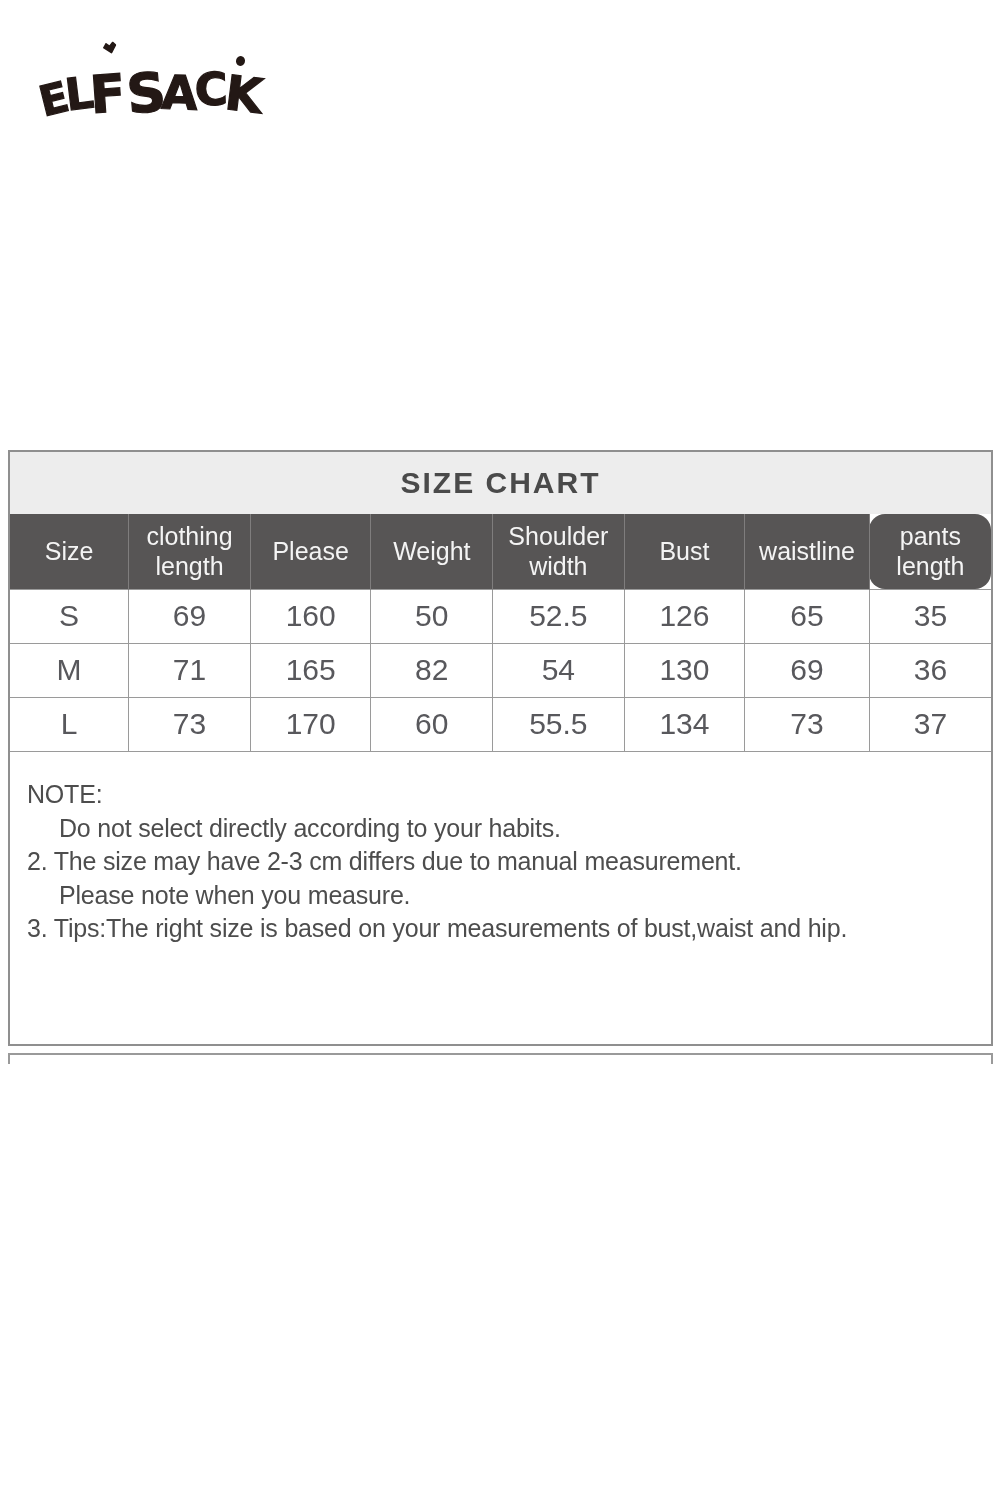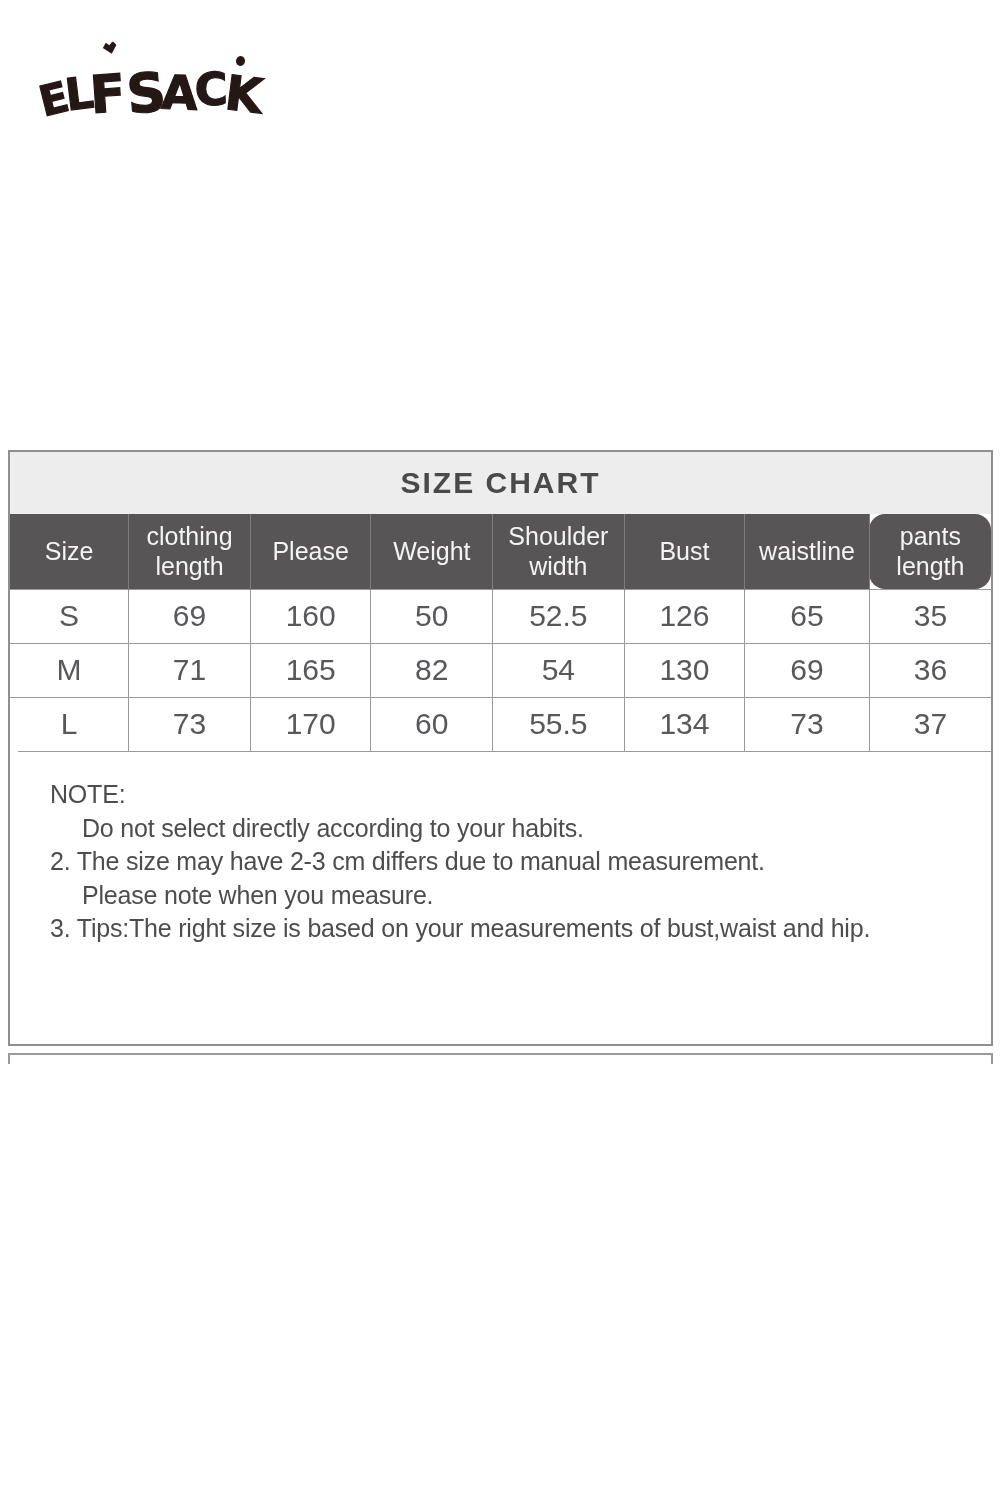--- a/index.html
+++ b/index.html
@@ -70,23 +70,23 @@
     font-size: 30px; color: #58585c;
     border: 1px solid #9a9a9a; background: #ffffff;
   }
   .size-table td:first-child { border-left: none; }
   .size-table td:last-child  { border-right: none; margin-top: 42px; }
   .size-table tr:last-child td { border-bottom: none; }
 
   
   .note {
     height: 293px; border-top: 1px solid #9a9a9a;
-    padding: 26px 24px 0 32px;
+    padding: 26px 24px 0 17px;
     font-size: 25px; color: #4d4d4d;
-    letter-spacing: -0.2px; line-height: 33.5px; margin-left: 8px;
+    letter-spacing: -0.2px; line-height: 33.5px;
   }
   .note .indent { padding-left: 32px; }
 
   
   .truncated-box {
     position: absolute; left: 8px; top: 1053px; width: 985px; height: 11px;
     border: 2px solid #9a9a9a; border-bottom: none;
   }
 </style>
 </head>

